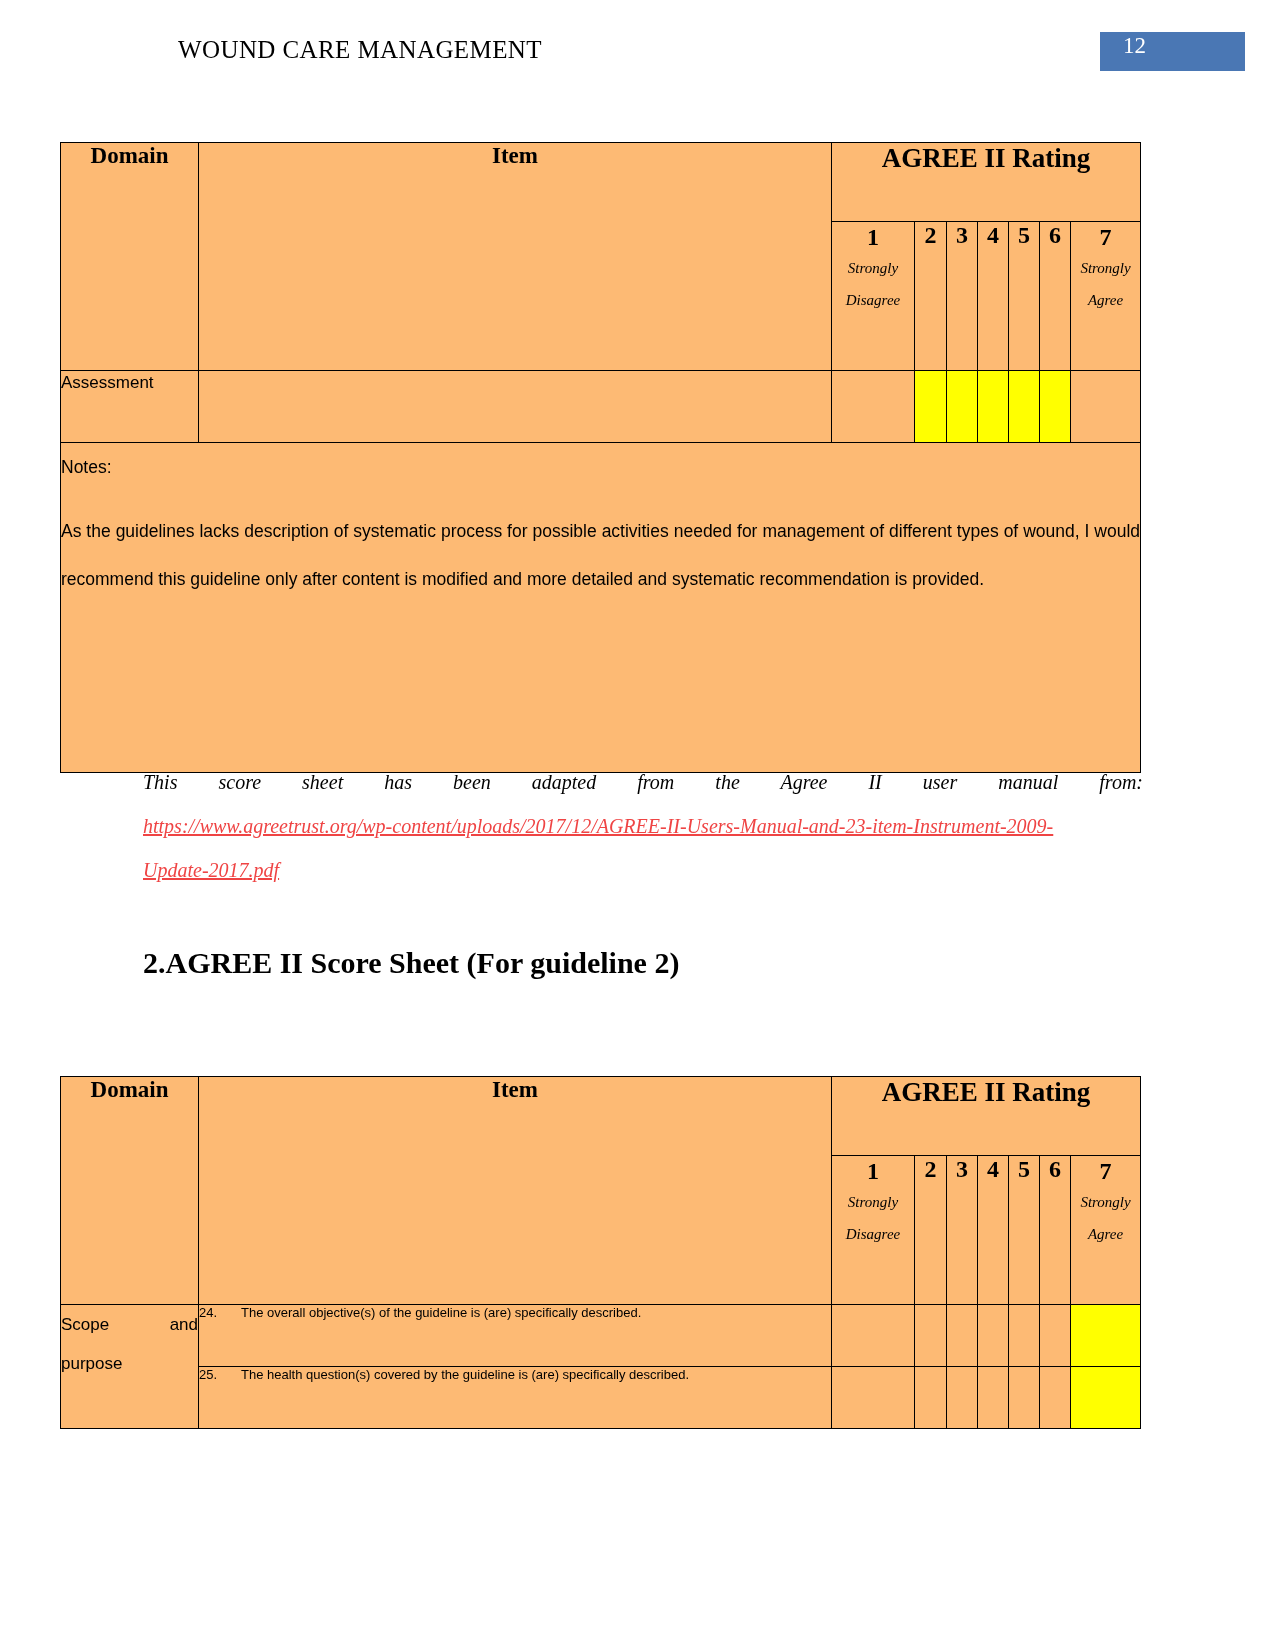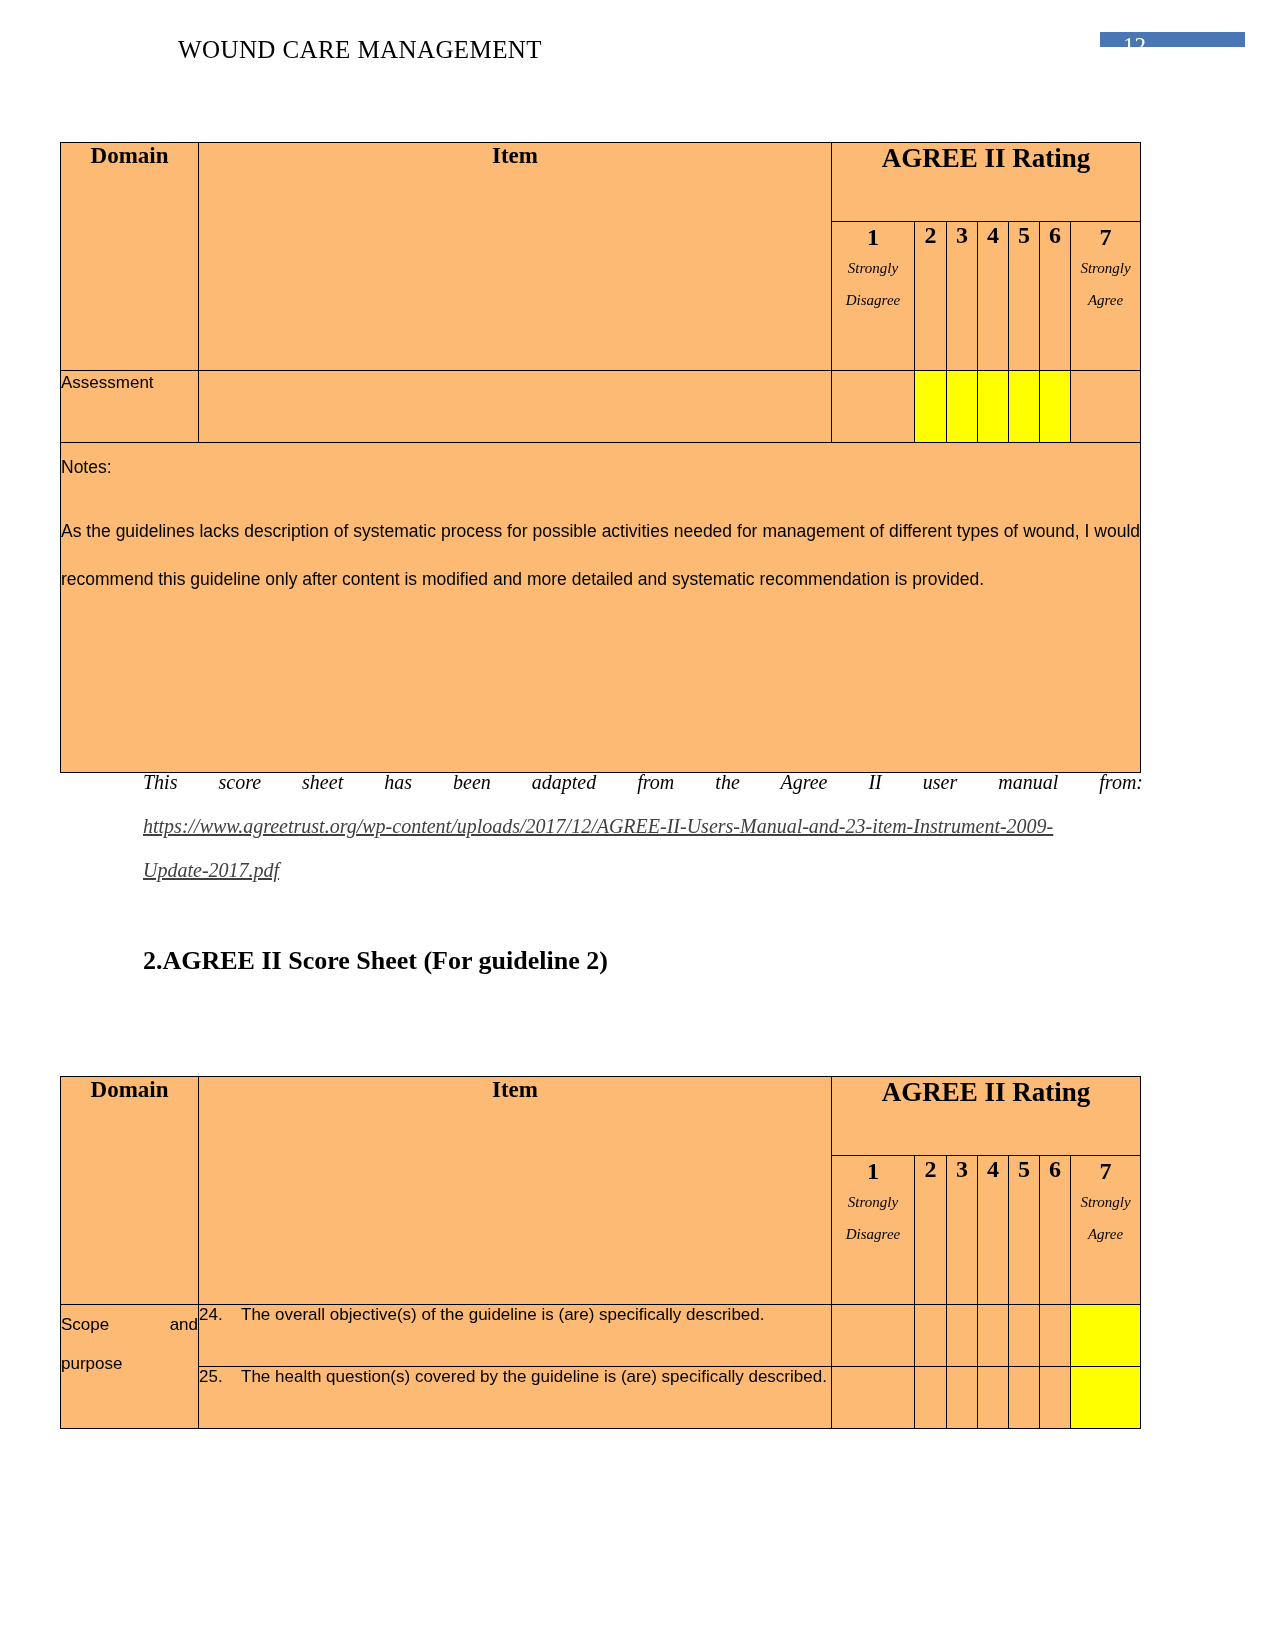--- a/index.html
+++ b/index.html
@@ -38,21 +38,21 @@
     font-family: "Liberation Serif", serif;
     font-size: 25px;
     letter-spacing: 0.4px;
     white-space: nowrap;
   }
   .page-number-box {
     position: absolute;
     right: 30px;
     top: -4px;
     width: 145px;
-    height: 15px;
+    height: 39px;
     background: #4a77b4;
   }
   .page-number-text {
     position: absolute;
     left: 23px;
     top: 1px;
     color: #ffffff;
     font-family: "Liberation Serif", serif;
     font-size: 23px;
   }
@@ -128,21 +128,21 @@
     font-size: 17px;
     padding: 9px 10px;
     text-align: justify;
     text-align-last: justify;
     vertical-align: top;
     line-height: 2.3;
   }
 
   .item-cell {
     font-family: "Liberation Sans", sans-serif;
-    font-size: 17px;
+    font-size: 13px;
     padding: 10px 10px 10px 12px;
     vertical-align: top;
     margin-left: 28px;
   }
   .item-row-inner {
     display: flex;
     gap: 12px;
   }
   .item-num {
     width: 30px;
@@ -177,35 +177,35 @@
     font-style: italic;
     font-size: 20px;
     line-height: 2.2;
   }
   .source-line {
     text-align: justify;
     text-align-last: justify;
     margin: 0;
   }
   .source-link {
-    color: #404040;
+    color: #ef4444;
     text-decoration: underline;
     font-style: italic;
     display: block;
     text-align: left;
     word-break: break-all;
     margin: 0;
   }
 
   .section-heading {
     position: absolute;
     left: 143px;
     font-family: "Liberation Serif", serif;
     font-weight: bold;
-    font-size: 26px;
+    font-size: 30px;
   }
 </style>
 </head>
 <body>
 
 <div class="page">
 
   <div class="doc-header">
     <div class="doc-header-title">WOUND CARE MANAGEMENT</div>
     <div class="page-number-box">

